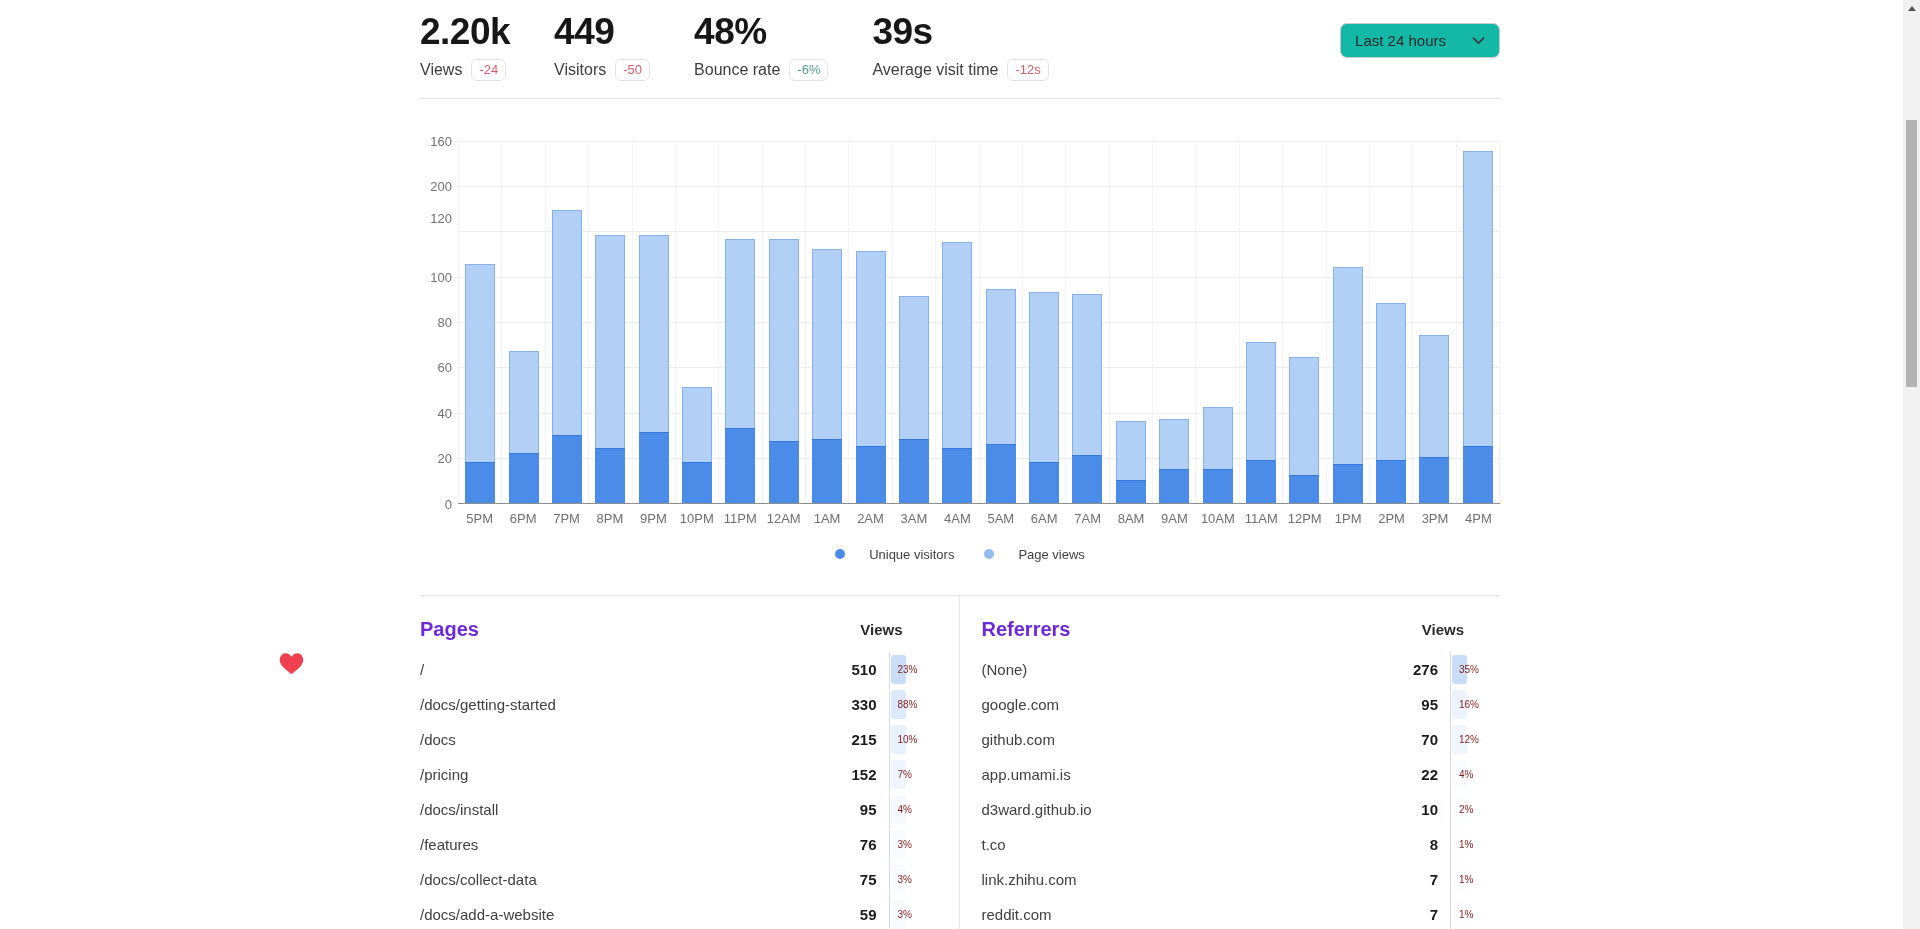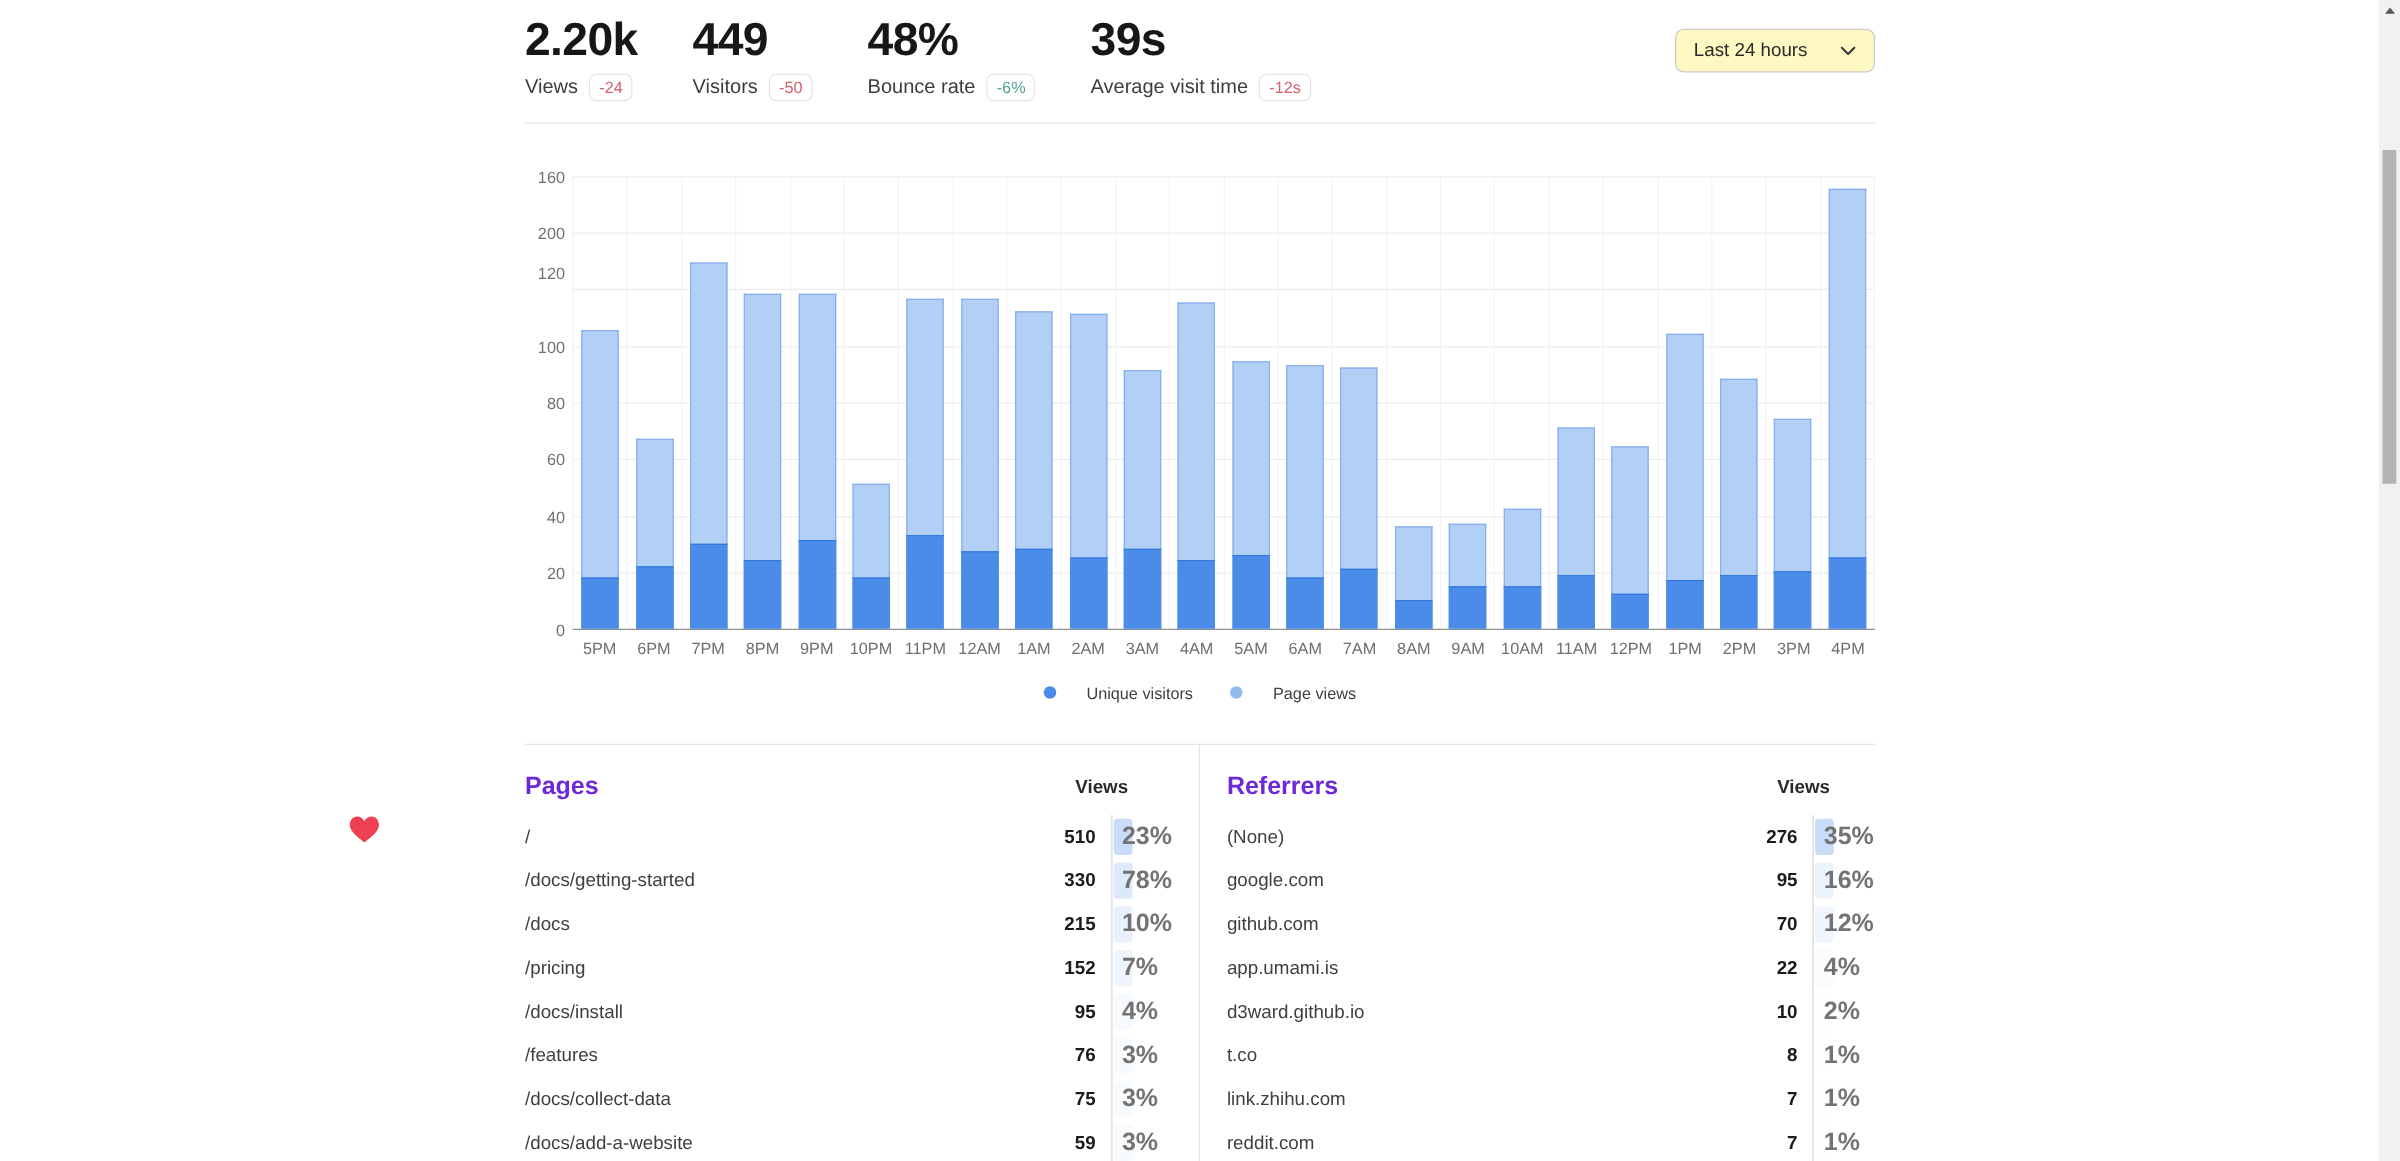--- a/index.html
+++ b/index.html
@@ -15,21 +15,21 @@
   .stat { display:flex; flex-direction:column; gap:9px; }
   .stat-value { font-size:37px; font-weight:700; color:#171717; letter-spacing:-0.5px; line-height:1; }
   .stat-label-row { display:flex; align-items:center; gap:9px; }
   .stat-label { font-size:16px; color:#3d3d3d; }
   .badge { font-size:13px; border:1px solid #e4e4e4; border-radius:6px; padding:2px 7px;
            background:#fff; line-height:1.2; }
   .badge.red { color:#d25f6a; }
   .badge.green { color:#569e92; }
 
   .date-range { display:flex; align-items:center; gap:26px; border:1px solid #cbcbcb;
-                border-radius:7px; background:#fef9c3; padding:8px 14px; font-size:15px;
+                border-radius:7px; background:#14b8a6; padding:8px 14px; font-size:15px;
                 color:#2a2a2a; cursor:pointer; font-family:inherit; margin-top:10px; }
 
   .divider { border:none; border-top:1px solid #e5e5e5; margin-top:17px; }
 
   
   .chart { display:flex; margin-top:42px; }
   .yaxis { position:relative; width:32px; height:363px; margin-right:6px; flex:none; }
   .ytick { position:absolute; right:0; font-size:13px; color:#717171; line-height:1; }
   .plot { flex:1; position:relative; height:363px; border-bottom:1px solid #8f8f8f; }
   .gridline { position:absolute; left:0; right:0; height:1px; background:#ededed; }
@@ -58,21 +58,21 @@
   .table-header { display:flex; align-items:center; margin-bottom:11px; }
   .table-title { flex:1; font-size:20px; font-weight:700; color:#6d28d9; }
   .views-header { font-size:15px; font-weight:700; color:#2a2a2a; margin-right:26px; }
   .trow { display:flex; align-items:center; height:35px; cursor:pointer; }
   .trow-label { flex:1; font-size:15px; color:#3f3f3f; }
   .trow-value { font-size:15px; font-weight:700; color:#1b1b1b; }
   .pct { position:relative; width:40px; margin-left:12px; align-self:stretch;
          display:flex; align-items:center; border-left:1px solid #d8d8d8; }
   .pct-fill { position:absolute; left:1px; top:3px; bottom:3px; width:15px;
               background:#c9ddf8; border-radius:3px; }
-  .pct-text { position:relative; padding-left:8px; font-size:20px; color:#737373;font-weight:bold; }
+  .pct-text { position:relative; padding-left:8px; font-size:10px; color:#7f1d1d; }
 
   
   .heart { position:absolute; left:279px; top:652px; width:25px; height:23px; }
 
   .scrollbar { position:absolute; right:-17px; top:0; width:17px; height:929px; background:#f1f1f1; }
   .page { margin:0; }
   .scroll-up { position:absolute; top:0; left:0; width:17px; height:17px;
                display:flex; align-items:center; justify-content:center; cursor:pointer; }
   .scroll-up:after { content:""; width:0; height:0; border-left:4px solid transparent;
                      border-right:4px solid transparent; border-bottom:5px solid #555; }
@@ -325,21 +325,21 @@
               <div class="pct">
                 <div class="pct-fill" style="opacity: 1;"></div>
                 <span class="pct-text">23%</span>
               </div>
             </div>
             <div class="trow">
               <div class="trow-label">/docs/getting-started</div>
               <div class="trow-value">330</div>
               <div class="pct">
                 <div class="pct-fill" style="opacity: 0.65;"></div>
-                <span class="pct-text">78%</span>
+                <span class="pct-text">88%</span>
               </div>
             </div>
             <div class="trow">
               <div class="trow-label">/docs</div>
               <div class="trow-value">215</div>
               <div class="pct">
                 <div class="pct-fill" style="opacity: 0.43;"></div>
                 <span class="pct-text">10%</span>
               </div>
             </div>

